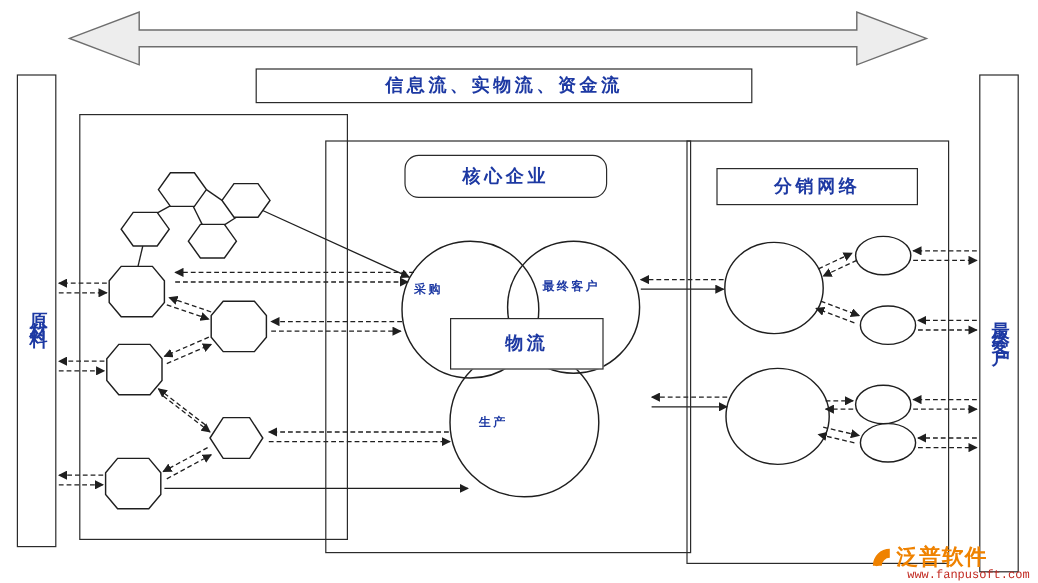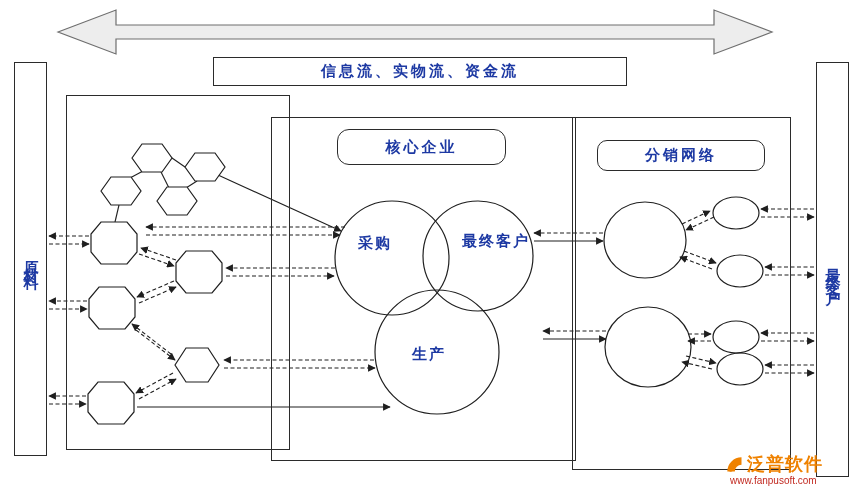--- a/index.html
+++ b/index.html
@@ -1,30 +1,30 @@
 <!DOCTYPE html>
 <html style="--label-blue: #1d39a3; --line-black: #1f1f1f; --brand-orange: #ef8200; --brand-red: #c22a21; --banner-fill: #ededed; --banner-stroke: #6e6e6e;"><head>
 <meta charset="utf-8">
 <style>
   html,body{margin:0;padding:0;background:#ffffff;font-family:"Liberation Sans","DejaVu Sans",sans-serif;}
   .stage{position:relative;width:865px;height:486px;background:#fff;overflow:hidden;}
   .stage svg.diagram{position:absolute;left:0;top:0;}
   .box{position:absolute;border:1px solid #2b2b2b;background:transparent;box-sizing:border-box;}
   .titlebox{display:flex;align-items:center;justify-content:center;
             color:var(--label-blue,#1d39a3);font-weight:bold;font-size:15px;letter-spacing:3px;text-align:center;}
-  .freelabel{position:absolute;color:var(--label-blue,#1d39a3);font-weight:bold;font-size:15px;
-             text-align:center;letter-spacing:2px;}
+  .freelabel{position:absolute;color:var(--label-blue,#1d39a3);font-weight:bold;font-size:10px;
+             text-align:left;letter-spacing:2px;}
   .vbar{display:flex;align-items:center;justify-content:center;}
   .vlabel{writing-mode:vertical-rl;text-orientation:upright;color:var(--label-blue,#1d39a3);
           font-weight:bold;font-size:15px;letter-spacing:7px;}
   .wuliu{background:#ffffff;z-index:5;}
   .watermark{position:absolute;left:724px;top:452px;width:140px;height:46px;z-index:6;}
   .wm-row{display:flex;align-items:center;gap:3px;}
   .wm-brand{color:var(--brand-orange,#ef8200);font-weight:bold;font-size:18px;letter-spacing:1px;}
-  .wm-url{color:var(--brand-red,#c22a21);font-size:10px;margin-left:6px;margin-top:-1px;}
+  .wm-url{color:var(--brand-red,#c22a21);font-size:10px;margin-left:32px;margin-top:-1px;font-family:Liberation Mono, monospace;}
   .ln{stroke:#1f1f1f;stroke-width:1.1;fill:none;}
   .dash{stroke-dasharray:4 2.5;}
   .node{fill:#ffffff;stroke:#1f1f1f;stroke-width:1.2;}
   .ring{fill:none;stroke:#1f1f1f;stroke-width:1.2;}
 </style>
 </head>
 <body>
 
 <div class="stage">
 
@@ -145,24 +145,27 @@
   </div>
 
   <div class="box" style="left:66px;top:95px;width:224px;height:355px;"></div>
 
   <div class="box" style="left:271px;top:117px;width:305px;height:344px;"></div>
   <div class="box titlebox" style="left:337px;top:129px;width:169px;height:36px;border-radius:12px;">
     <span>核心企业</span>
   </div>
 
   <div class="box" style="left:572px;top:117px;width:219px;height:353px;"></div>
-  <div class="box titlebox" style="left:597px;top:140px;width:168px;height:31px;border-radius:10px;">
+  <div class="box titlebox" style="left:597px;top:140px;width:168px;height:31px;">
     <span>分销网络</span>
   </div>
 
+  <div class="box titlebox wuliu" style="left:375px;top:265px;width:128px;height:43px;">
+    <span>物流</span>
+  </div>
 
   <div class="freelabel" style="left:345px;top:234px;width:60px;">采购</div>
   <div class="freelabel" style="left:452px;top:232px;width:88px;">最终客户</div>
   <div class="freelabel" style="left:399px;top:345px;width:60px;">生产</div>
 
   <div class="watermark">
     <div class="wm-row">
       <svg width="20" height="22" viewBox="0 0 24 24">
         <path d="M4,21 A17,17 0 0,1 21,4 L21,13 A8,8 0 0,0 13,21 Z" fill="#ef8200"></path>
         <circle cx="8" cy="19" r="2.4" fill="#ef8200"></circle>

